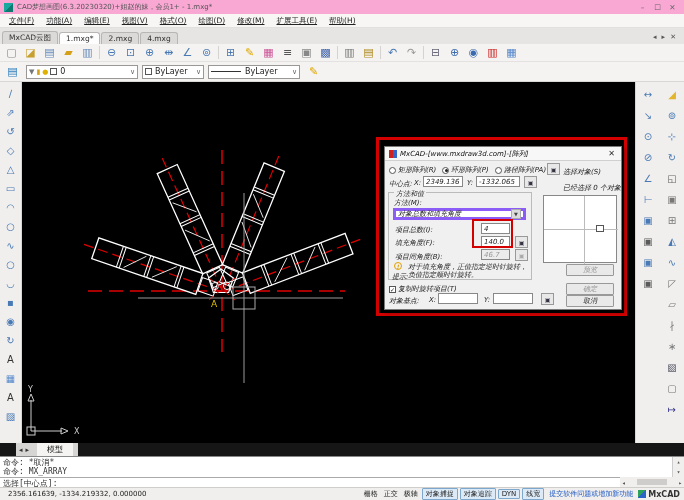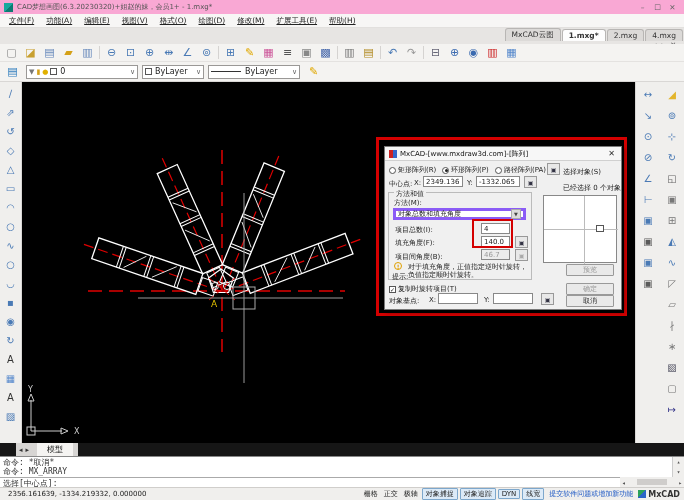--- a/index.html
+++ b/index.html
@@ -8,23 +8,23 @@
 .band { position:absolute; left:0; width:684px; }
 
 #titlebar { top:0; height:14px; background:#f9a8d4; display:flex; align-items:center; padding:0 4px; }
 #app-icon { width:9px; height:9px; background:linear-gradient(135deg,#19a89d 50%,#0d7a72 50%); margin-right:4px; }
 #title-text { font-size:7px; color:#555; flex:1; white-space:nowrap; overflow:hidden; }
 .wbtn { width:15px; text-align:center; color:#666; font-size:7.5px; }
 
 #menubar { top:14px; height:14px; background:#f7f6f5; border-bottom:1px solid #e2e0de; display:flex; align-items:center; padding-left:3px;text-decoration:underline; }
 .menu-item { padding:0 6px; font-size:7.5px; color:#222; white-space:nowrap; }
 
-#tabbar { top:28px; height:16px; background:#e7e5e3; display:flex; align-items:flex-end; padding-left:2px;flex-direction:column; }
+#tabbar { top:28px; height:16px; background:#e7e5e3; display:flex; align-items:flex-end; padding-left:2px; }
 .doctab { padding:1px 6px 1px; font-size:7.5px; color:#333; background:#dcdad8; border:1px solid #b8b6b4; border-bottom:none; border-radius:3px 3px 0 0; margin-right:1px; white-space:nowrap; }
-.doctab.active { background:#fdfdfd; font-weight:bold; }
+.doctab.active { background:#fdfdfd; font-weight:normal; }
 #tab-ctrl { margin-left:auto; display:flex; gap:5px; padding:0 8px 3px; color:#555; font-size:7px; }
 
 #toolbar-main { top:44px; height:18px; background:#f4f3f1; border-bottom:1px solid #e4e2e0; display:flex; align-items:center; padding-left:2px; }
 .tb-icon { width:19px; height:16px; display:flex; align-items:center; justify-content:center; font-size:11px; }
 .tb-sep { width:1px; height:13px; background:#d5d3d1; margin:0 2px; }
 
 #propbar { top:62px; height:20px; background:#f4f3f1; border-bottom:1px solid #d9d7d5; display:flex; align-items:center; padding-left:3px; gap:4px; }
 .combo { background:#fff; border:1px solid #9a9896; height:14px; display:flex; align-items:center; font-size:8px; padding:0 2px; position:relative; }
 .combo .arrow { margin-left:auto; color:#666; font-size:7px; padding-left:3px; }
 #layer-combo { width:112px; }
@@ -56,21 +56,21 @@
 
 #statusbar { top:487px; height:13px; background:#f0efed; border-top:1px solid #d0cecb; display:flex; align-items:center; font-size:7px; color:#222; }
 #coords { padding-left:8px; width:175px; }
 #toggles { display:flex; align-items:center; gap:2px; margin-left:auto; }
 .toggle { padding:0 2px; white-space:nowrap; }
 .toggle.boxed { border:1px solid #7da7cc; background:#dceaf7; padding:0 3px; border-radius:1px; }
 #feedback-link { color:#1a56c4; margin:0 5px; white-space:nowrap; }
 #brand { display:flex; align-items:center; gap:2px; margin-right:4px; font-weight:bold; color:#333; font-size:8px; }
 #brand-logo { width:8px; height:8px; background:linear-gradient(135deg,#2ca05a 50%,#2a64c8 50%); }
 
-#dialog { position:absolute; left:384px; top:146px; width:238px; height:164px; background:#f0f0f0; border:1px solid #7a7a7a; box-shadow:2px 2px 4px rgba(0,0,0,.5); z-index:5; font-size:7px; }
+#dialog { position:absolute; left:384px; top:146px; width:238px; height:164px; background:#f0f0f0; border:1px solid #7a7a7a; box-shadow:2px 2px 4px rgba(0,0,0,.5); z-index:5; font-size:7px;font-style:italic; }
 #dlg-title { height:14px; background:#f7f7f7; border-bottom:1px solid #d0d0d0; display:flex; align-items:center; padding:0 4px; }
 #dlg-logo { width:8px; height:8px; margin-right:3px; background:linear-gradient(90deg,#c22 50%,#36c 50%); }
 #dlg-title-text { font-size:7px; color:#111; flex:1; white-space:nowrap; }
 #dlg-close { color:#333; font-size:8px; padding-right:2px; }
 .dlg-abs { position:absolute; white-space:nowrap; }
 .radio { display:flex; align-items:center; gap:2px; }
 .rdot { width:7px; height:7px; border:1px solid #555; border-radius:50%; background:#fff; position:relative; flex:none; }
 .rdot.sel::after { content:""; position:absolute; left:1.5px; top:1.5px; width:3px; height:3px; background:#222; border-radius:50%; }
 .dinput { background:#fff; border:1px solid #888; height:11px; font-size:7px; padding:0 2px; display:flex; align-items:center; }
 .dinput.dis { background:#ececec; color:#999; }

